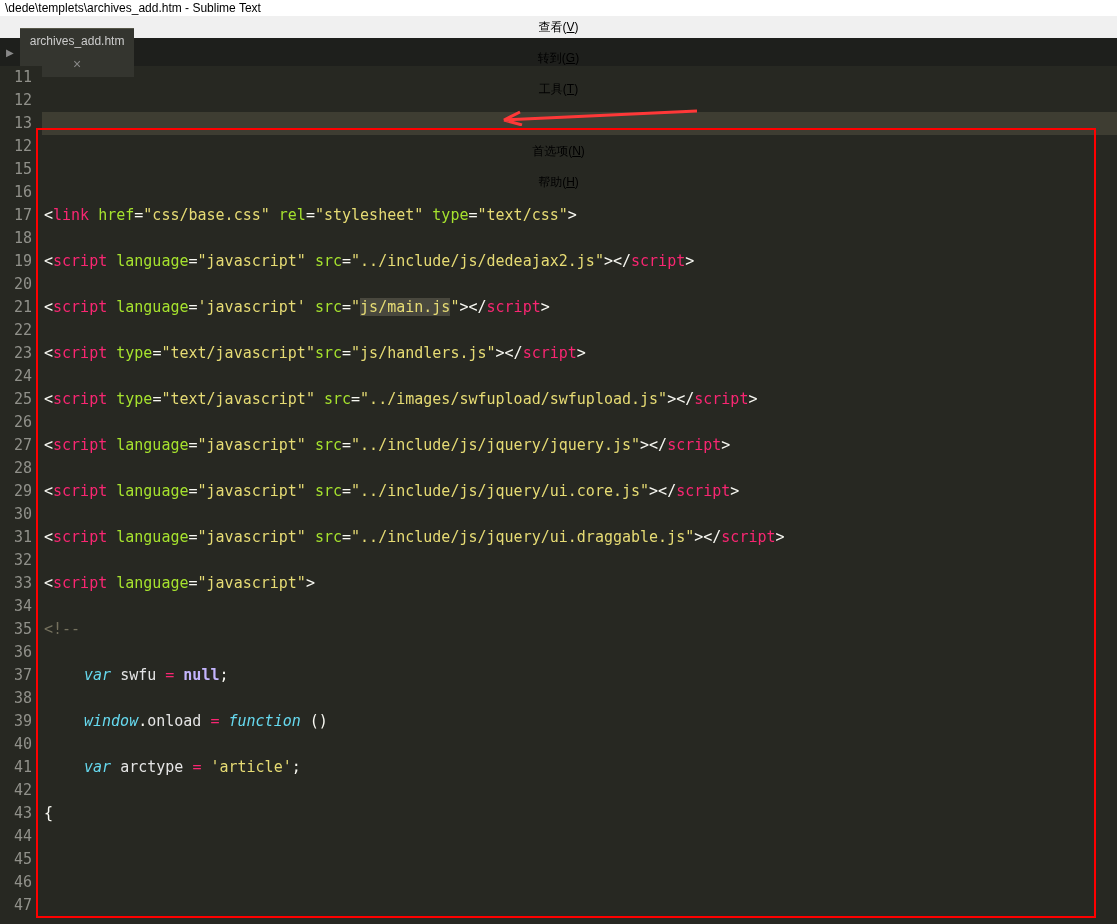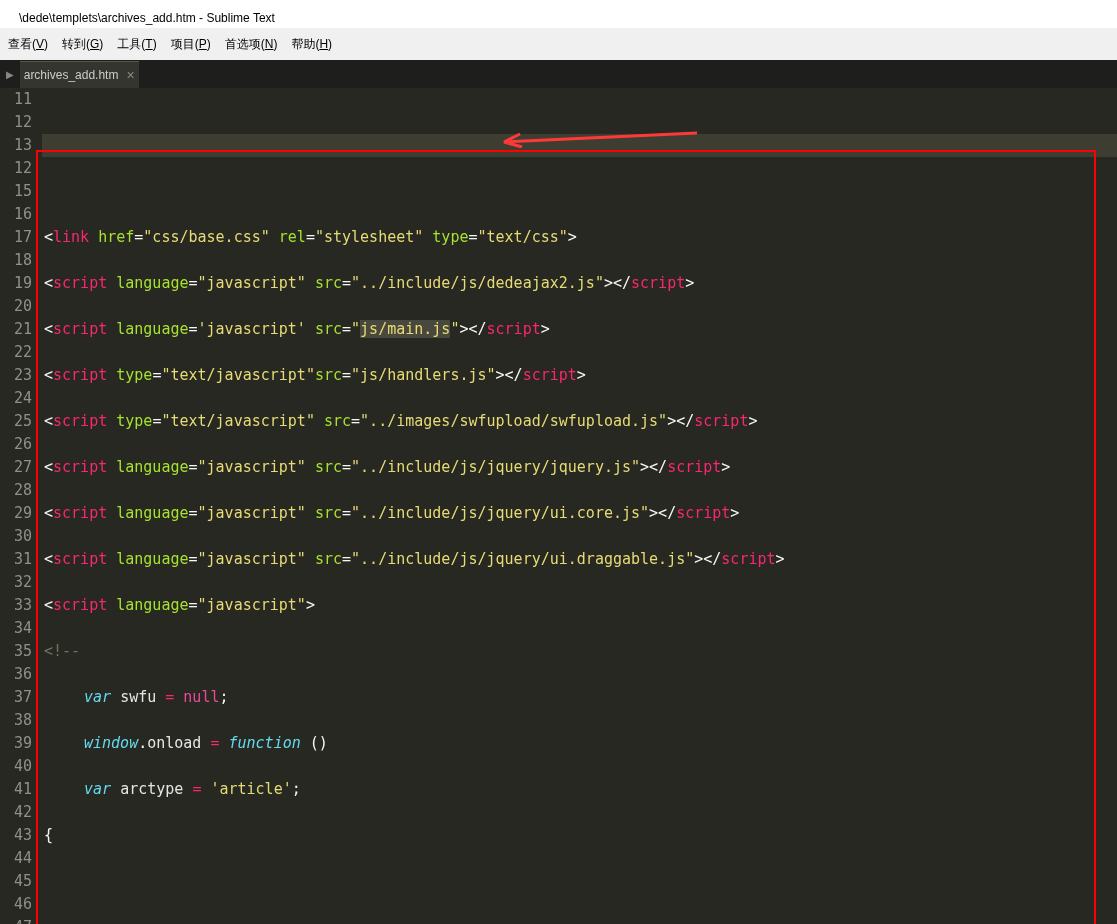--- a/index.html
+++ b/index.html
@@ -1,40 +1,40 @@
 <!DOCTYPE html>
 <html><head>
 <meta charset="utf-8">
 <style>
 * { margin: 0; padding: 0; box-sizing: border-box; }
 body { font-family: "Microsoft YaHei", Arial, sans-serif; background: #272822; color: #f8f8f2; overflow: hidden; width: 1117px; }
-.title-bar { background: #fff; color: #000; padding: 3px 19px; font-size: 12px; height: 28px; display: flex; align-items: flex-end; }
-.menu-bar { background: #f0f0f0; color: #000; padding: 3px 8px; font-size: 12px; height: 32px; display: flex; align-items: center; gap: 14px; }
+.title-bar { background: #fff; color: #000; padding: 3px 5px; font-size: 12px; height: 16px; display: flex; align-items: center; }
+.menu-bar { background: #f0f0f0; color: #000; padding: 3px 8px; font-size: 12px; height: 22px; display: flex; align-items: center; gap: 14px; flex-direction: column; }
 .menu-item { cursor: pointer; }
 .menu-item u { text-decoration: underline; }
 .tab-bar { background: #1e1f1c; height: 28px; display: flex; align-items: center; padding-left: 0; }
 .tab-arrow { color: #888; padding: 0 6px; font-size: 10px; cursor: pointer; }
-.tab { background: #34352f; color: #ccc; padding: 5px 4px; font-size: 12px; display: flex; align-items: center; gap: 8px; border-top: 1px solid #565649; }
+.tab { background: #34352f; color: #ccc; padding: 5px 10px; font-size: 12px; display: flex; align-items: center; gap: 8px; border-top: 1px solid #565649; flex-direction: column; }
 .tab .close { color: #888; cursor: pointer; font-size: 14px; }
 .editor { display: flex; position: relative; font-family: Consolas, monospace; font-size: 15px; line-height: 23px; }
 .gutter { background: #272822; color: #90908a; text-align: right; padding: 0 10px 0 5px; user-select: none; width: 42px; }
 .code { flex: 1; white-space: pre; padding-left: 2px; position: relative; }
 .line-highlight { position: absolute; left: 0; right: 0; height: 23px; background: #3e3d32; z-index: 0; }
 .code-content { position: relative; z-index: 1; }
 .red-box { position: absolute; border: 2px solid #ff0000; z-index: 10; pointer-events: none; }
 .sel { background: #49483e; }
 .c-tag { color: #f92672; }
 .c-attr { color: #a6e22e; }
 .c-str { color: #e6db74; }
 .c-punc { color: #f8f8f2; }
 .c-cmt { color: #75715e; }
 .c-kw { color: #66d9ef; font-style: italic; margin-left: 40px; }
 .c-kw2 { color: #f92672; }
 .c-var { color: #e5e5e5; }
-.c-lit { color: #ec4899; }
+.c-lit { color: #c4b5fd; font-weight: bold; }
 .c-func { color: #66d9ef; font-style: italic; }
 .arrow-annotation { position: absolute; z-index: 15; pointer-events: none; }
 </style>
 </head>
 <body>
 
 <div class="title-bar">
   <span>\dede\templets\archives_add.htm - Sublime Text</span>
 </div>
 

